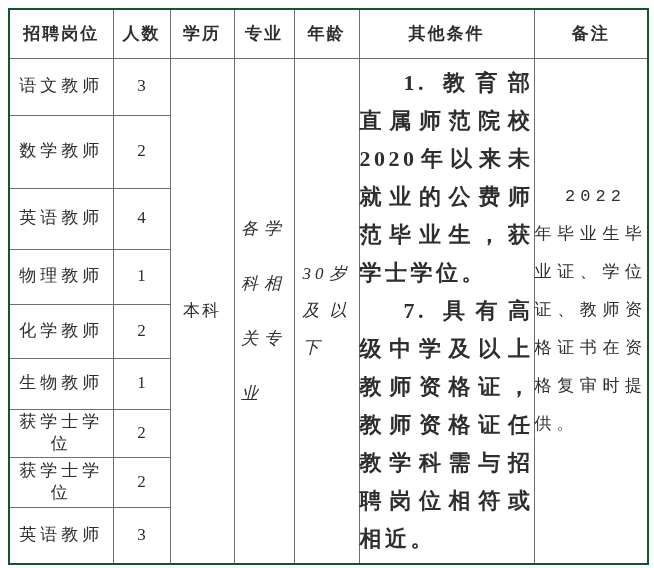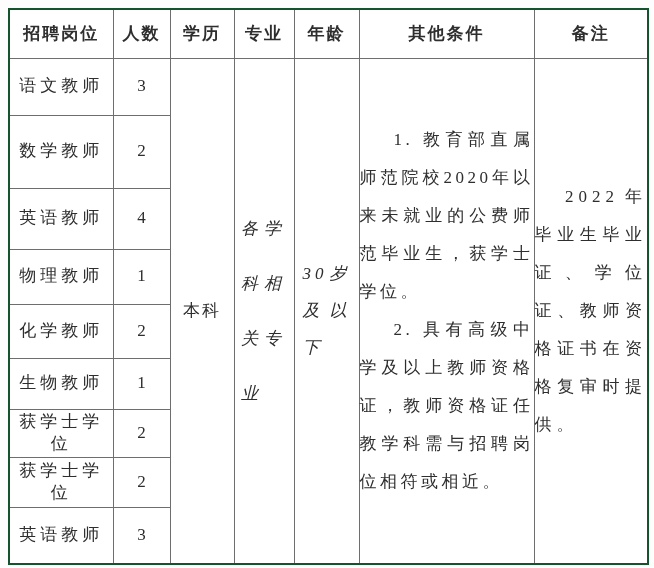--- a/index.html
+++ b/index.html
@@ -82,24 +82,26 @@
   td.other-cell {
     padding: 0 10px;
   }
   td.other-cell p {
     margin: 0;
     text-align: justify;
     text-align-last: left;
     text-indent: 2em;
     letter-spacing: 3.5px;
     line-height: 38px;
-    font-size: 17px;
+    font-size: 22px;
+    font-weight: bold;
   }
   td.remarks-cell {
     padding: 0 9px;
+    font-family: Liberation Mono, monospace;
   }
   td.remarks-cell p {
     margin: 0;
     text-align: justify;
     text-align-last: left;
     text-indent: 1.8em;
     letter-spacing: 5px;
     line-height: 38px;
     font-size: 17px;
   }
@@ -135,21 +137,21 @@
         <td class="count-cell">3</td>
         <td class="education-cell" rowspan="9">本科</td>
         <td class="major-cell" rowspan="9">
           <div>各学科相关专业</div>
         </td>
         <td class="age-cell" rowspan="9">
           <div>30岁及以下</div>
         </td>
         <td class="other-cell" rowspan="9">
           <p>1. 教育部直属师范院校2020年以来未就业的公费师范毕业生，获学士学位。</p>
-          <p>2. 具有高级中学及以上教师资格证，教师资格证任教学科需与招聘岗位相符或相近。</p>
+          <p>7. 具有高级中学及以上教师资格证，教师资格证任教学科需与招聘岗位相符或相近。</p>
         </td>
         <td class="remarks-cell" rowspan="9">
           <p>2022年毕业生毕业证、学位证、教师资格证书在资格复审时提供。</p>
         </td>
       </tr>
       <tr>
         <td class="position-cell">数学教师</td>
         <td class="count-cell">2</td>
       </tr>
       <tr>

